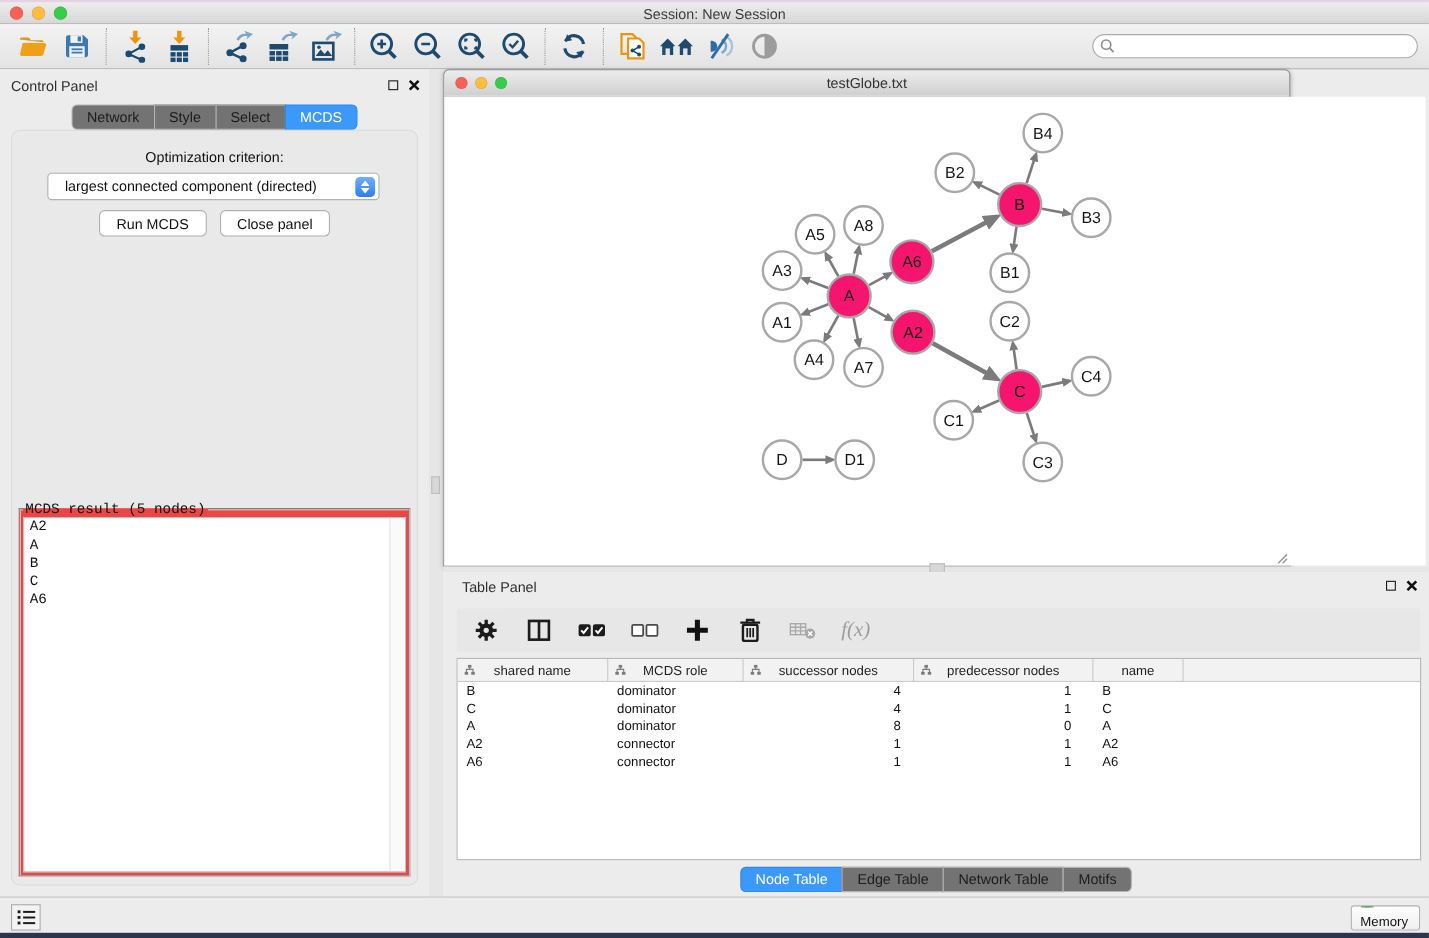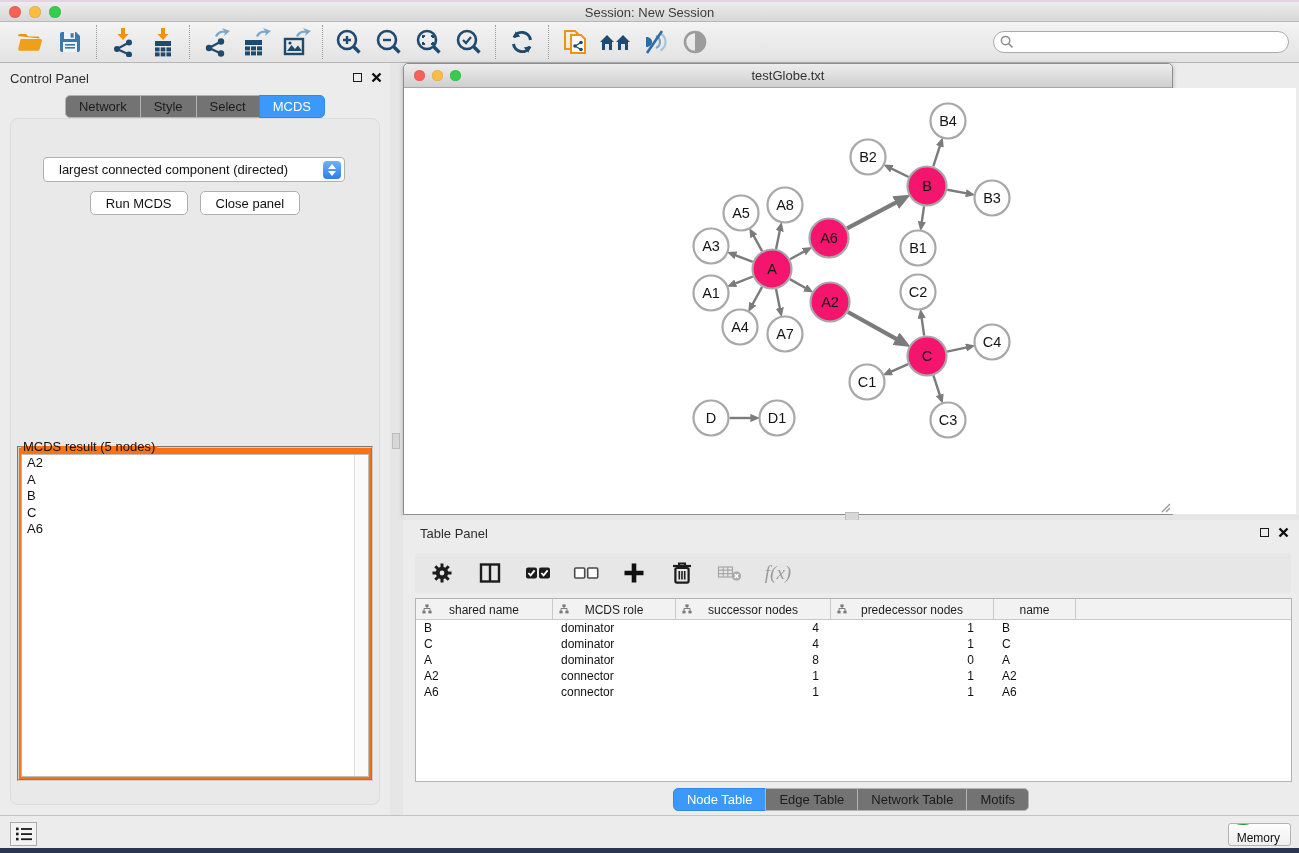--- a/index.html
+++ b/index.html
@@ -65,22 +65,22 @@
     position:absolute; right:3px; top:3px; width:18px; height:18px; border-radius:4px;
     background:linear-gradient(#6fb1f9,#2f7df0);
     display:flex; flex-direction:column; align-items:center; justify-content:center; gap:2px;
   }
   .btn-row{ position:absolute; left:0; right:0; top:72px; display:flex; justify-content:center; gap:12px; }
   .mac-btn{
     background:#fff; border:1px solid #b0b0b0; border-radius:5px; height:24px;
     font-size:13px; color:#111; padding:0 15px; font-family:"Liberation Sans",sans-serif; cursor:default;
   }
   .result-fieldset{
-    position:absolute; left:6px; right:6px; top:320px; height:342px;
-    border:2px groove #cfcfcf; background:#f97316; padding:0;
+    position:absolute; left:6px; right:6px; top:336px; height:342px;
+    border:2px groove #cfcfcf; background:#ef4444; padding:0;font-family:Liberation Mono, monospace;
   }
   .result-fieldset legend{ font-size:13px; color:#111; margin-left:2px; padding:0 2px; }
   .result-list{
     position:absolute; left:2px; right:2px; top:0px; bottom:2px; background:#fff;
     border:1px solid #bdbdbd; overflow:hidden; font-size:13px; color:#111;
   }
   .result-list .item{ padding:0 5px; line-height:16.5px; }
   .result-scroll{ position:absolute; right:0; top:0; bottom:0; width:14px; background:#fafafa; border-left:1px solid #e2e2e2; }
   
   .vdiv{ position:absolute; left:390px; top:63px; width:13px; height:752px; background:#e6e6e6; }
@@ -322,20 +322,21 @@
       <path d="M1.5 1.5l8 8M9.5 1.5l-8 8" stroke="#111" stroke-width="2.4"></path>
     </svg>
   </div>
   <div class="ctabs" id="control-tabs">
       <div class="seg">Network</div>
       <div class="seg">Style</div>
       <div class="seg">Select</div>
       <div class="seg active">MCDS</div>
     </div>
   <div class="cp-card">
+    <div class="opt-label">Optimization criterion:</div>
     <div class="select">
       <span>largest connected component (directed)</span>
       <span class="stepper">
         <svg width="8" height="5" viewBox="0 0 8 5">
             <path d="M0 5L4 0l4 5z" fill="#fff"></path>
           </svg>
         <svg width="8" height="5" viewBox="0 0 8 5">
             <path d="M0 0l4 5 4-5z" fill="#fff"></path>
           </svg>
       </span>

